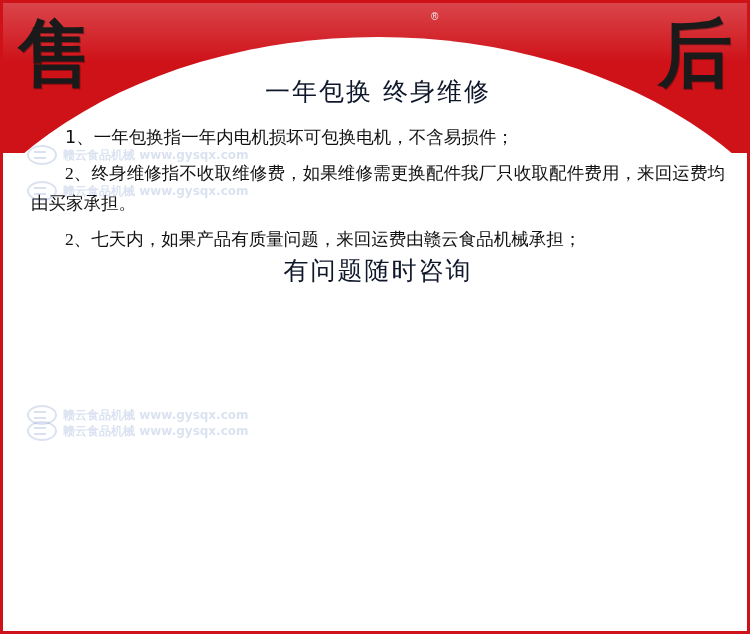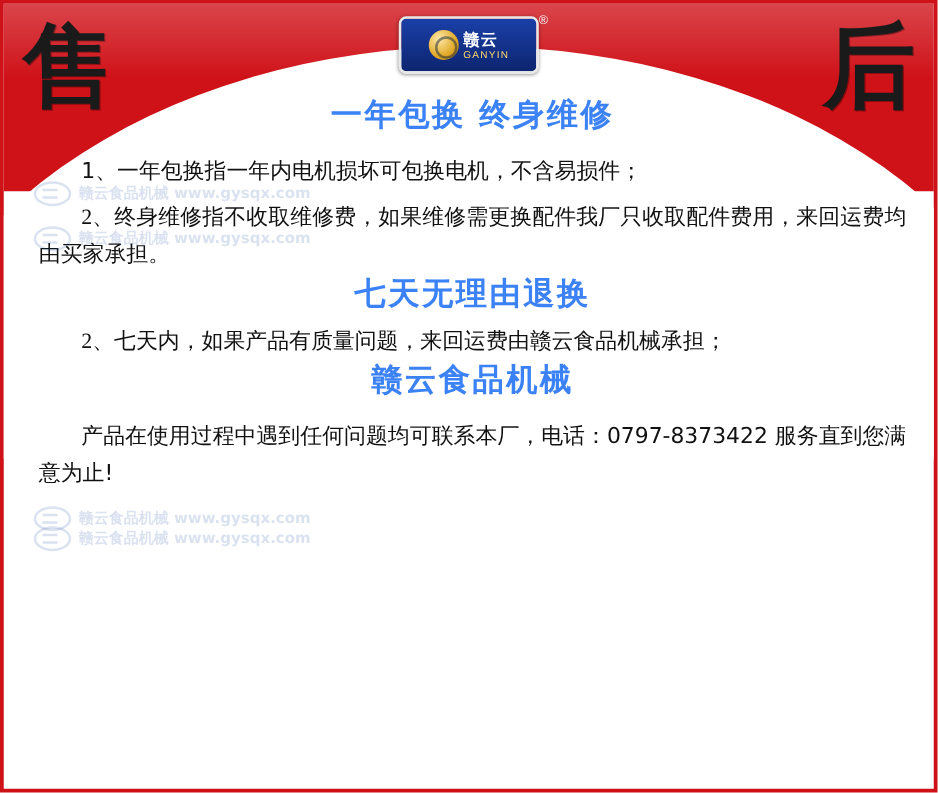--- a/index.html
+++ b/index.html
@@ -141,22 +141,22 @@
     width: 750px;
     padding: 0 28px;
     box-sizing: border-box;
   }
 
   h2.section-title {
     margin: 0;
     text-align: center;
     font-family: "DejaVu Sans", sans-serif;
     font-size: 25px;
-    font-weight: bold;
-    color: #3b82f6;
+    font-weight: normal;
+    color: #0f172a;
     letter-spacing: 2px;
   }
   .title-1 { margin-top: 16px; }
   .title-2 { margin-top: 36px; }
   .title-3 { margin-top: 38px; }
 
   p.para {
     margin: 14px 0 0 0;
     font-family: "DejaVu Sans", sans-serif;
     font-size: 17.5px;
@@ -209,40 +209,31 @@
 <div class="poster">
 
   <div class="header-band">
     <div class="gloss"></div>
   </div>
   <div class="arch"></div>
 
   <div class="corner-char left">售</div>
   <div class="corner-char right">后</div>
 
-  <div class="logo">
-    <span class="mark"></span>
-    <span class="logo-text">
-      <span class="logo-cn">赣云</span>
-      <span class="logo-en">GANYIN</span>
-    </span>
-  </div>
   <div class="logo-reg">®</div>
 
   <div class="content">
 
     <h2 class="section-title title-1">一年包换  终身维修</h2>
     <p class="para">1、一年包换指一年内电机损坏可包换电机，不含易损件；</p>
     <p class="para tight">2、终身维修指不收取维修费，如果维修需更换配件我厂只收取配件费用，来回运费均由买家承担。</p>
 
-    <h2 class="section-title title-2">七天无理由退换</h2>
     <p class="para tight">2、七天内，如果产品有质量问题，来回运费由赣云食品机械承担；</p>
 
-    <h2 class="section-title title-3">赣云食品机械</h2>
-    <p class="para">产品在使用过程中遇到任何问题均可联系本厂，电话：0797-8373422 服务直到您满意为止!</p>
+    <h2 class="section-title title-3">有问题随时咨询</h2>
 
   </div>
 
   <div class="wm wm-1"><span class="badge"></span><span>赣云食品机械 www.gysqx.com</span></div>
   <div class="wm wm-2"><span class="badge"></span><span>赣云食品机械 www.gysqx.com</span></div>
   <div class="wm wm-3"><span class="badge"></span><span>赣云食品机械 www.gysqx.com</span></div>
   <div class="wm wm-4"><span class="badge"></span><span>赣云食品机械 www.gysqx.com</span></div>
 
 </div>
 

